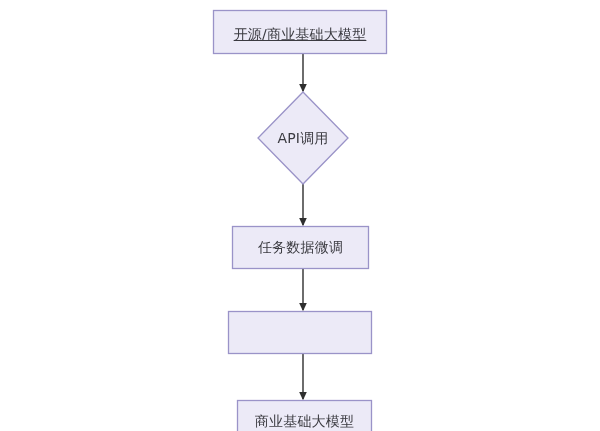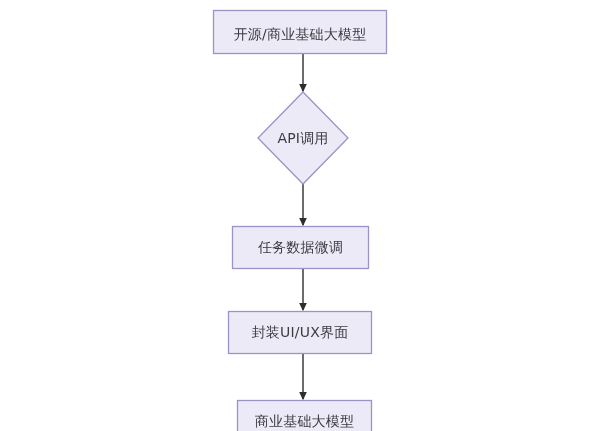--- a/index.html
+++ b/index.html
@@ -67,33 +67,30 @@
       <polygon points="303,92 348,138 303,184 258,138" fill="#eceaf7" stroke="#9a93c8" stroke-width="1.3"></polygon>
 
       <rect x="232.5" y="226.5" width="136" height="42" fill="#eceaf7" stroke="#9a93c8" stroke-width="1.3"></rect>
 
       <rect x="228.5" y="311.5" width="143" height="42" fill="#eceaf7" stroke="#9a93c8" stroke-width="1.3"></rect>
 
       <rect x="237.5" y="400.5" width="134" height="42" fill="#eceaf7" stroke="#9a93c8" stroke-width="1.3"></rect>
     </g>
   </svg>
 
-  <div class="node-label" style="left:213px; top:10px; width:174px; height:48px;">
+  <div class="node-label" style="left:213px; top:10px; width:174px; height:48px;text-decoration:underline;">
     <span>开源/商业基础大模型</span>
   </div>
 
   <div class="node-label" style="left:258px; top:116px; width:90px; height:44px;">
     <span>API调用</span>
   </div>
 
   <div class="node-label" style="left:232px; top:226px; width:137px; height:43px;">
     <span>任务数据微调</span>
   </div>
 
-  <div class="node-label" style="left:228px; top:311px; width:144px; height:43px;">
-    <span>封装UI/UX界面</span>
-  </div>
 
   <div class="node-label" style="left:237px; top:400px; width:135px; height:43px;">
     <span>商业基础大模型</span>
   </div>
 
 </div>
 
 </body></html>

